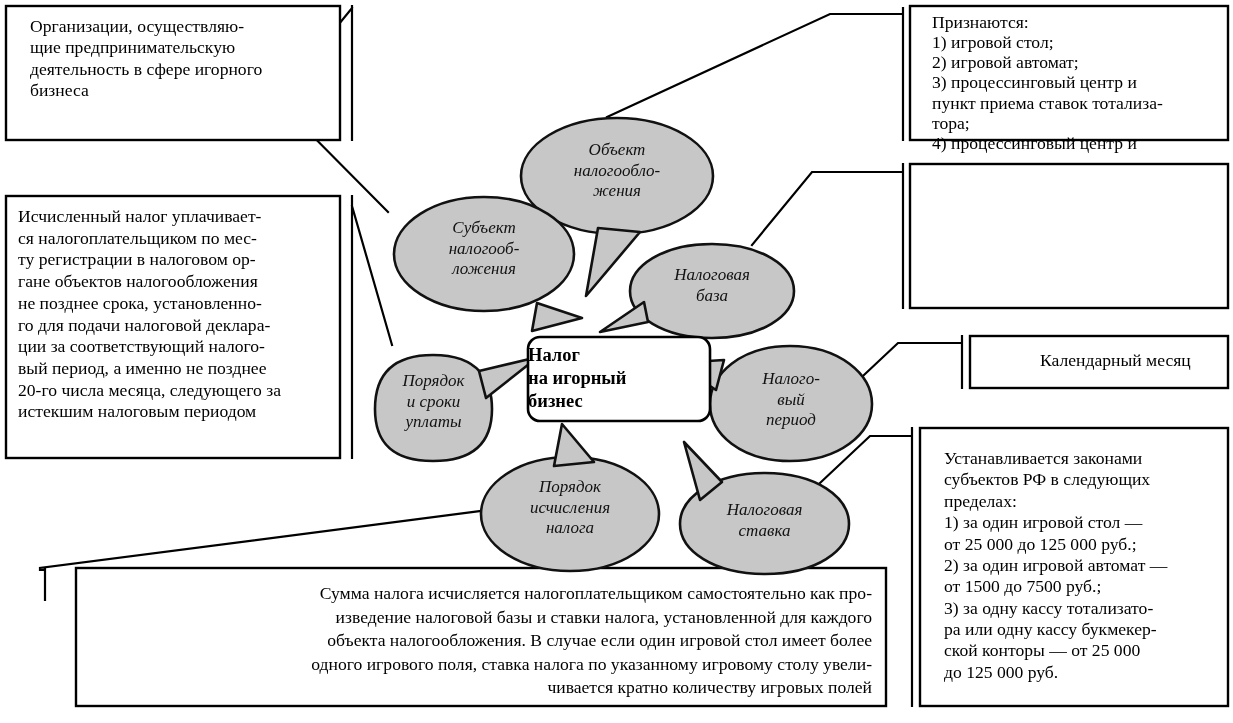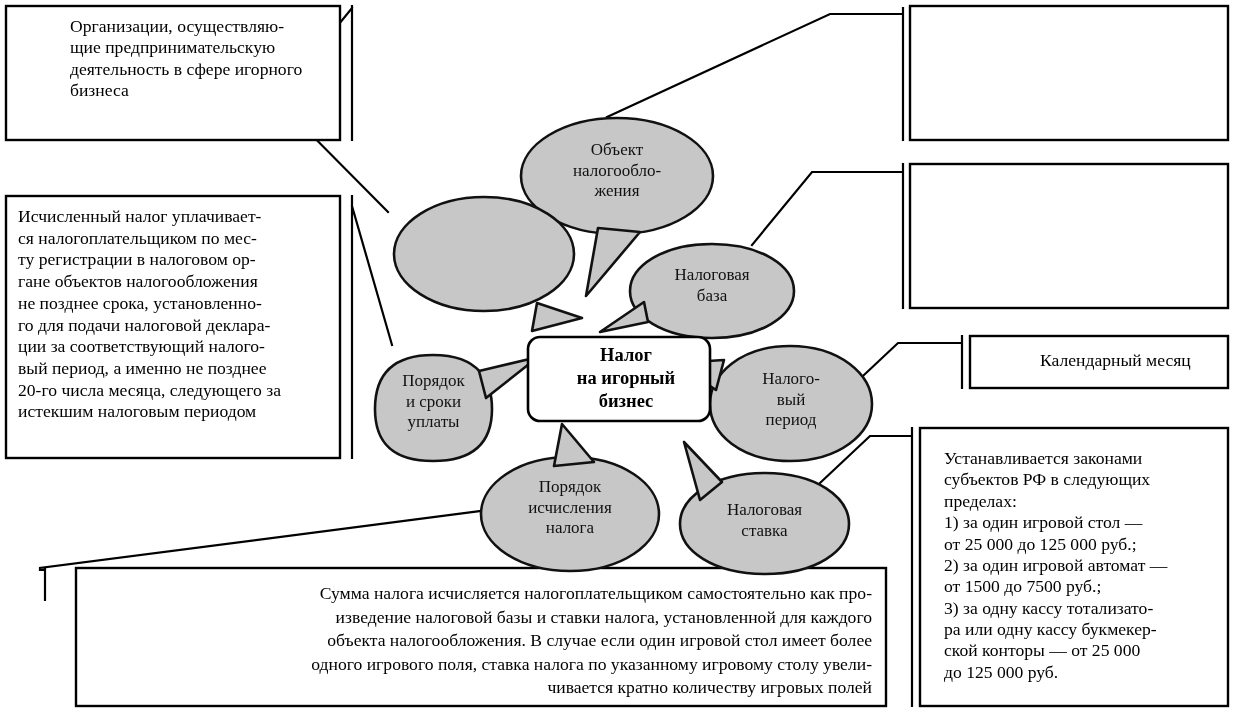--- a/index.html
+++ b/index.html
@@ -54,37 +54,36 @@
     font-family: "Liberation Serif", serif;
     font-size: 17.6px;
     line-height: 1.215;
     color: #000000;
     white-space: pre-line;
   }
   .boxtext .ital { font-style: italic; }
   .bubble-label {
     position: absolute;
     font-family: "Liberation Serif", serif;
+    font-style: italic;
     font-size: 17px;
     line-height: 1.22;
     text-align: center;
     color: #111111;
     white-space: pre-line;
     pointer-events: none;
   }
   .center-label {
     position: absolute;
     font-family: "Liberation Serif", serif;
     font-weight: bold;
     font-size: 18.5px;
     line-height: 1.24;
-    text-align: center;
     color: #000000;
     white-space: pre-line;
-    margin-left: 7px;
   }
 </style>
 </head>
 <body>
 
 <div id="stage">
 
   <svg id="diagram" viewBox="0 0 1233 723">
 
     <g>
@@ -177,25 +176,32 @@
                C 386 355, 375 382, 375 409
                C 375 436, 386 461, 433 461
                C 480 461, 492 436, 492 409
                C 492 382, 480 355, 433 355 Z"></path>
       <path class="bubble" d="M 479 371 L 538 357 L 486 398 Z"></path>
     </g>
 
     <rect class="center-rect" x="528" y="337" width="182" height="84" rx="12" ry="12"></rect>
   </svg>
 
-  <div class="boxtext" style="left:30px; top:16px; width:300px;margin-left:40px;">Организации, осуществляю-
+  <div class="boxtext" style="left:30px; top:16px; width:300px;">Организации, осуществляю-
 щие предпринимательскую
 деятельность в сфере игорного
 бизнеса</div>
 
+  <div class="boxtext" style="left:932px; top:12px; width:290px; line-height:1.145;">Признаются:
+1) игровой стол;
+2) игровой автомат;
+3) процессинговый центр и
+пункт приема ставок тотализа-
+тора;
+4) процессинговый центр и</div>
 
 
   <div class="boxtext" style="left:996px; top:350px; width:226px;margin-left:44px;">Календарный месяц</div>
 
   <div class="boxtext" style="left:944px; top:448px; width:278px;">Устанавливается законами
 субъектов РФ в следующих
 пределах:
 1) за один игровой стол —
 от 25 000 до 125 000 руб.;
 2) за один игровой автомат —
@@ -215,20 +221,23 @@
 ся налогоплательщиком по мес-
 ту регистрации в налоговом ор-
 гане объектов налогообложения
 не позднее срока, установленно-
 го для подачи налоговой деклара-
 ции за соответствующий налого-
 вый период, а именно не позднее
 20-го числа месяца, следующего за
 истекшим налоговым периодом</div>
 
+  <div class="bubble-label" style="left:394px; top:218px; width:180px;">Субъект
+налогооб-
+ложения</div>
 
   <div class="bubble-label" style="left:521px; top:140px; width:192px;">Объект
 налогообло-
 жения</div>
 
   <div class="bubble-label" style="left:630px; top:265px; width:164px;">Налоговая
 база</div>
 
   <div class="bubble-label" style="left:710px; top:369px; width:162px;">Налого-
 вый

